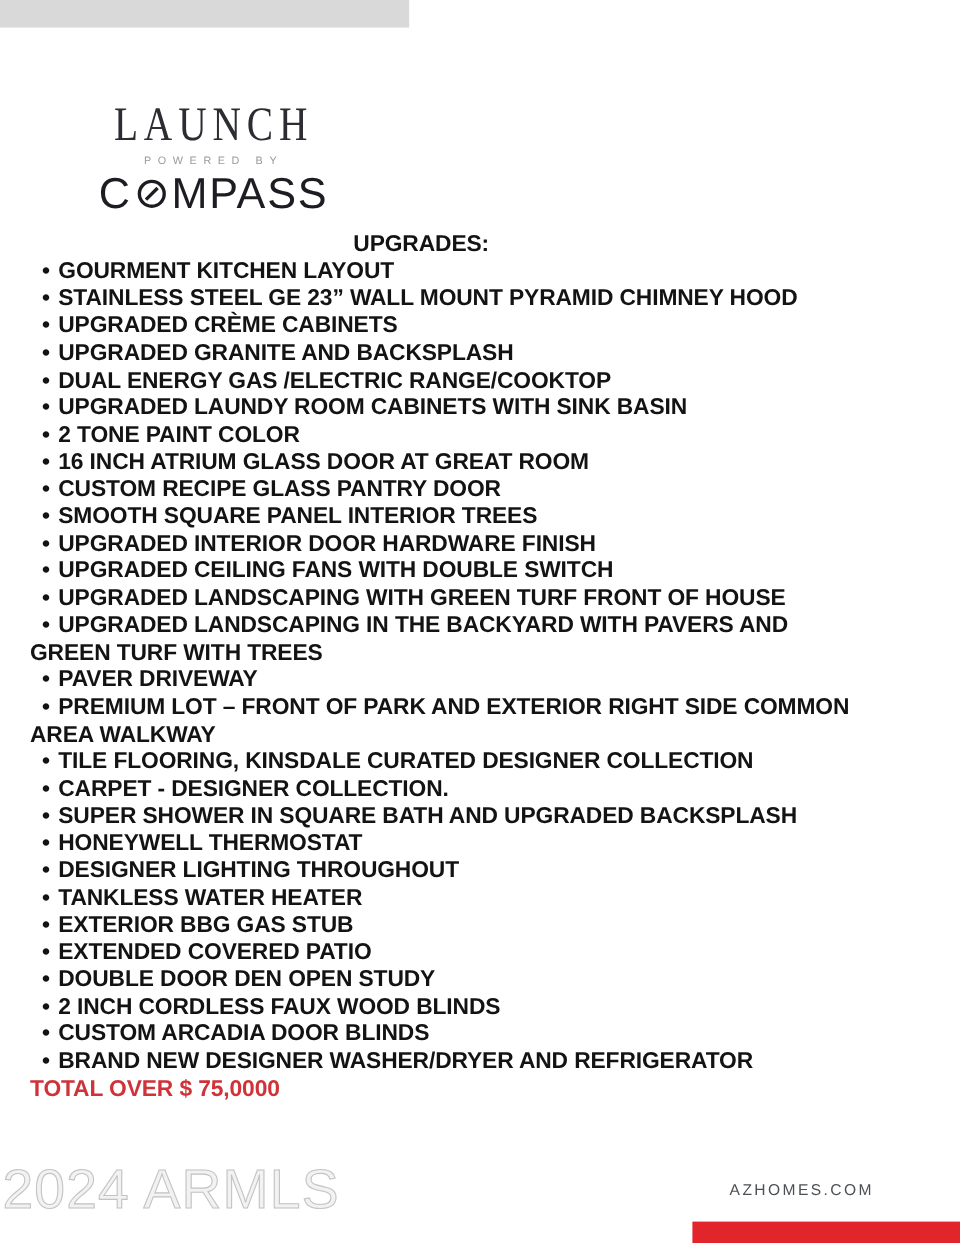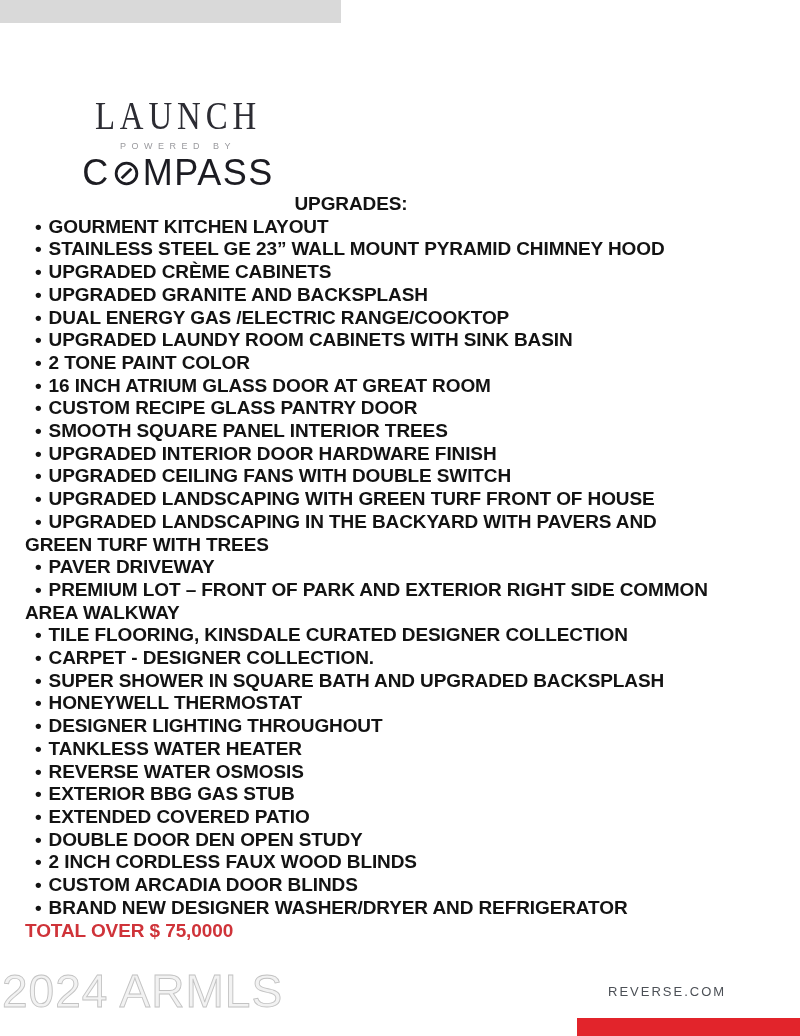--- a/index.html
+++ b/index.html
@@ -18,21 +18,21 @@
   .top-bar {
     position: absolute;
     left: 0; top: 0;
     width: 341px; height: 23px;
     background: #d9d9d9;
   }
 
   
   .logo {
     position: absolute;
-    left: 48px; top: 96px;
+    left: 48px; top: 84px;
     width: 260px;
     text-align: center;
   }
   .launch {
     font-family: "Liberation Serif", serif;
     font-size: 40px;
     line-height: 40px;
     letter-spacing: 6px;
     color: #2c2c33;
     white-space: nowrap;
@@ -170,34 +170,33 @@
   <div class="item"><span class="bullet">•</span><span class="item-text">CARPET  - DESIGNER COLLECTION.</span></div>
 
   <div class="item"><span class="bullet">•</span><span class="item-text">SUPER SHOWER IN SQUARE BATH AND UPGRADED BACKSPLASH</span></div>
 
   <div class="item"><span class="bullet">•</span><span class="item-text">HONEYWELL THERMOSTAT</span></div>
 
   <div class="item"><span class="bullet">•</span><span class="item-text">DESIGNER LIGHTING THROUGHOUT</span></div>
 
   <div class="item"><span class="bullet">•</span><span class="item-text">TANKLESS WATER HEATER</span></div>
 
-  <div class="item"><span class="bullet">•</span><span class="item-text">REVERSE WATER OSMOSIS</span></div>
 
   <div class="item"><span class="bullet">•</span><span class="item-text">EXTERIOR BBG GAS STUB</span></div>
 
   <div class="item"><span class="bullet">•</span><span class="item-text">EXTENDED COVERED PATIO</span></div>
 
   <div class="item"><span class="bullet">•</span><span class="item-text">DOUBLE DOOR DEN OPEN STUDY</span></div>
 
   <div class="item"><span class="bullet">•</span><span class="item-text">2 INCH CORDLESS FAUX WOOD BLINDS</span></div>
 
   <div class="item"><span class="bullet">•</span><span class="item-text">CUSTOM ARCADIA DOOR BLINDS</span></div>
 
   <div class="item"><span class="bullet">•</span><span class="item-text">BRAND NEW DESIGNER WASHER/DRYER AND REFRIGERATOR</span></div>
 </div>
     <div class="total">TOTAL OVER $ 75,0000</div>
   </div>
 
   <div class="watermark">2024 ARMLS</div>
-  <div class="website">REVERSE.COM</div>
+  <div class="website">AZHOMES.COM</div>
   <div class="red-bar"></div>
 
 </div>
 
 </body></html>

